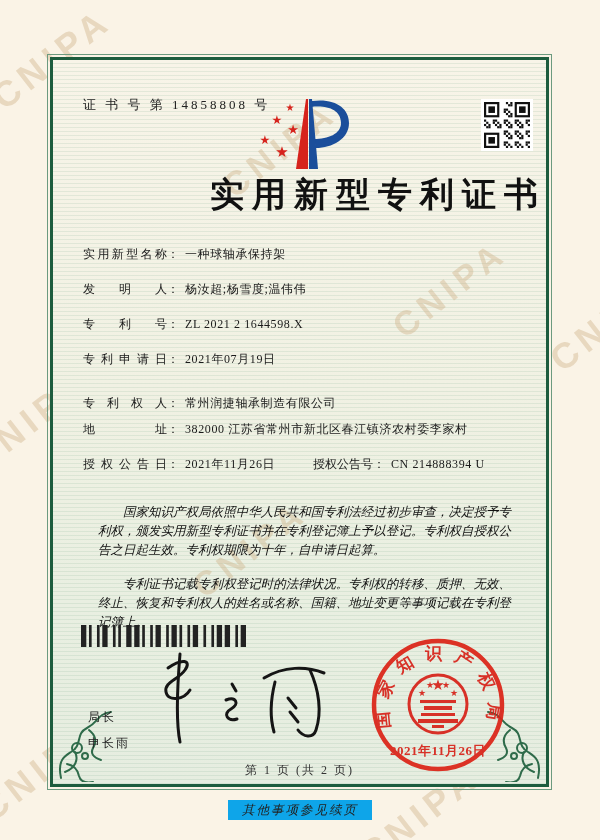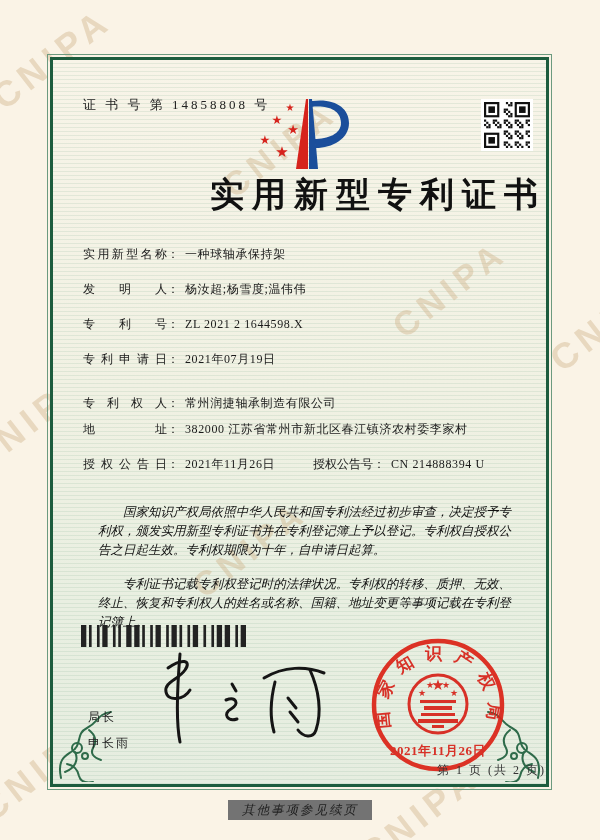--- a/index.html
+++ b/index.html
@@ -50,26 +50,26 @@
   .director{
     left:35px;top:644px;font-family:Liberation Sans, sans-serif;
     font-size:12px;line-height:26px;color:#222;letter-spacing:2px;
   }
   .signature{left:85px;top:586px;width:210px;height:110px;}
   .seal{left:310px;top:570px;width:150px;height:150px;opacity:0.93;}
   .seal-date{
     position:absolute;left:0;top:112px;width:150px;text-align:center;
     color:#d7231a;font-size:13px;font-weight:bold;letter-spacing:0.5px;z-index:3;
   }
-  .pageinfo{left:0;top:702px;width:100%;text-align:right;font-size:12px;color:#333;letter-spacing:2px;}
+  .pageinfo{left:0;top:702px;width:100%;text-align:center;font-size:12px;color:#333;letter-spacing:2px;}
   .footer-note{
     position:absolute;left:0;top:800px;width:600px;text-align:center;z-index:2;
   }
   .footer-note span{
-    background:#737373;padding:3px 14px;font-size:12.5px;font-style:italic;
+    background:#0ea5e9;padding:3px 14px;font-size:12.5px;font-style:italic;
     letter-spacing:2px;color:#222;
   }
   .flourish{position:absolute;z-index:1;}
   .logo{left:203px;top:33px;width:95px;height:80px;}
   .qr{left:428px;top:39px;width:52px;height:52px;background:#fff;padding:3px;box-sizing:border-box;}
 </style>
 </head>
 <body>
 
 <div class="wm" style="left:-18px;top:38px;">CNIPA</div>

